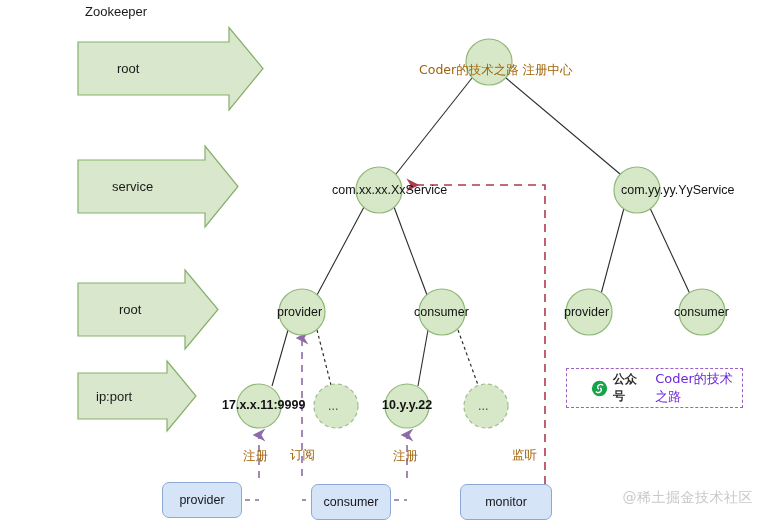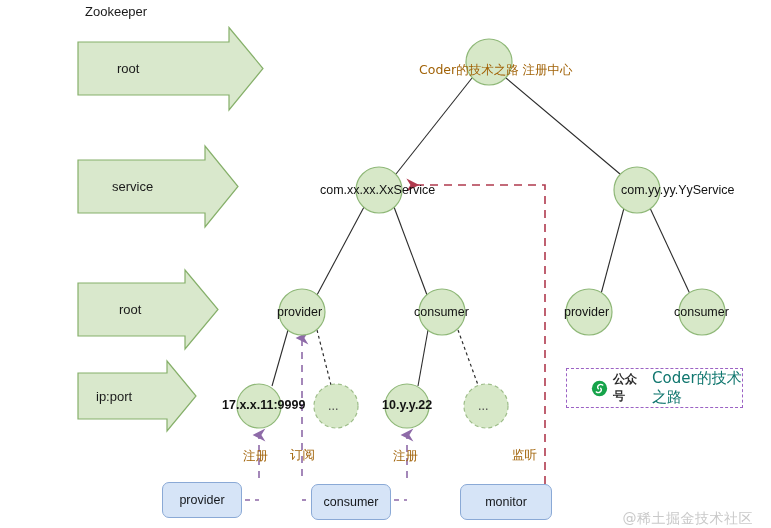--- a/index.html
+++ b/index.html
@@ -73,27 +73,27 @@
   }
   .wm-gzh {
     font-family: "DejaVu Sans", "Liberation Sans", sans-serif;
     font-size: 12px;
     color: #2b2b2b;
     font-weight: bold;
     margin-right: 12px;
   }
   .wm-name {
     font-family: "DejaVu Sans", "Liberation Sans", sans-serif;
-    font-size: 15px;
-    color: #0f766e;
+    font-size: 13px;
+    color: #6d28d9;
   }
   .watermark {
     position: absolute;
     right: 18px;
-    bottom: 0;
+    bottom: 21px;
     font-family: "DejaVu Sans", "Liberation Sans", sans-serif;
     font-size: 14px;
     color: #c9c9c9;
     letter-spacing: 0.5px;
   }
   .hostbox {
     position: absolute;
     box-sizing: border-box;
     background: #d6e4f7;
     border: 1px solid #8aa9d6;
@@ -181,21 +181,21 @@
   </svg>
 
   <div class="txt zk-title" style="left:85px; top:5px;">Zookeeper</div>
 
   <div class="txt arrow-label" style="left:117px; top:62px;">root</div>
   <div class="txt arrow-label" style="left:112px; top:180px;">service</div>
   <div class="txt arrow-label" style="left:119px; top:303px;">root</div>
   <div class="txt arrow-label" style="left:96px; top:390px;">ip:port</div>
 
   <div class="txt node-label cn-label" style="left:419px; top:64px;">Coder的技术之路 注册中心</div>
-  <div class="txt node-label" style="left:320px; top:184px;">com.xx.xx.XxService</div>
+  <div class="txt node-label" style="left:332px; top:184px;">com.xx.xx.XxService</div>
   <div class="txt node-label" style="left:577px; top:184px;padding-left:44px;">com.yy.yy.YyService</div>
   <div class="txt node-label" style="left:277px; top:306px;">provider</div>
   <div class="txt node-label" style="left:414px; top:306px;">consumer</div>
   <div class="txt node-label" style="left:564px; top:306px;">provider</div>
   <div class="txt node-label" style="left:674px; top:306px;">consumer</div>
   <div class="txt node-label" style="left:222px; top:399px; font-weight:bold;">17.x.x.11:9999</div>
   <div class="txt node-label" style="left:328px; top:400px; color:#4a4a4a;">...</div>
   <div class="txt node-label" style="left:382px; top:399px; font-weight:bold;">10.y.y.22</div>
   <div class="txt node-label" style="left:478px; top:400px; color:#4a4a4a;">...</div>
 

